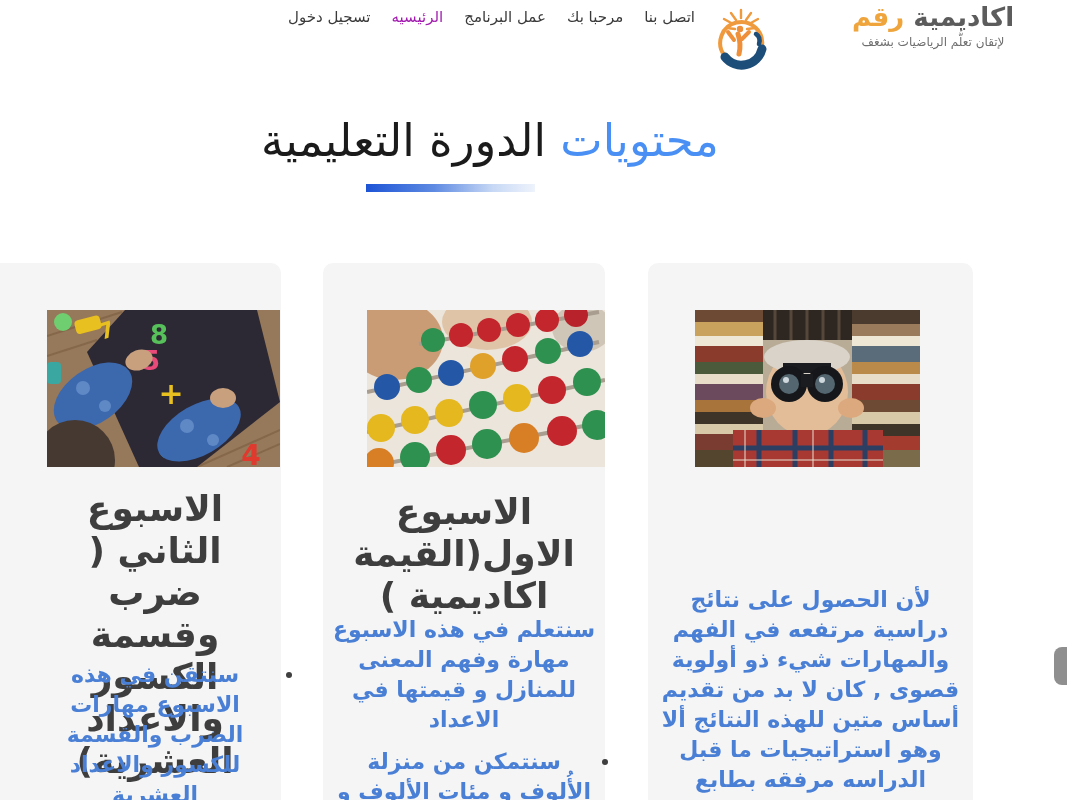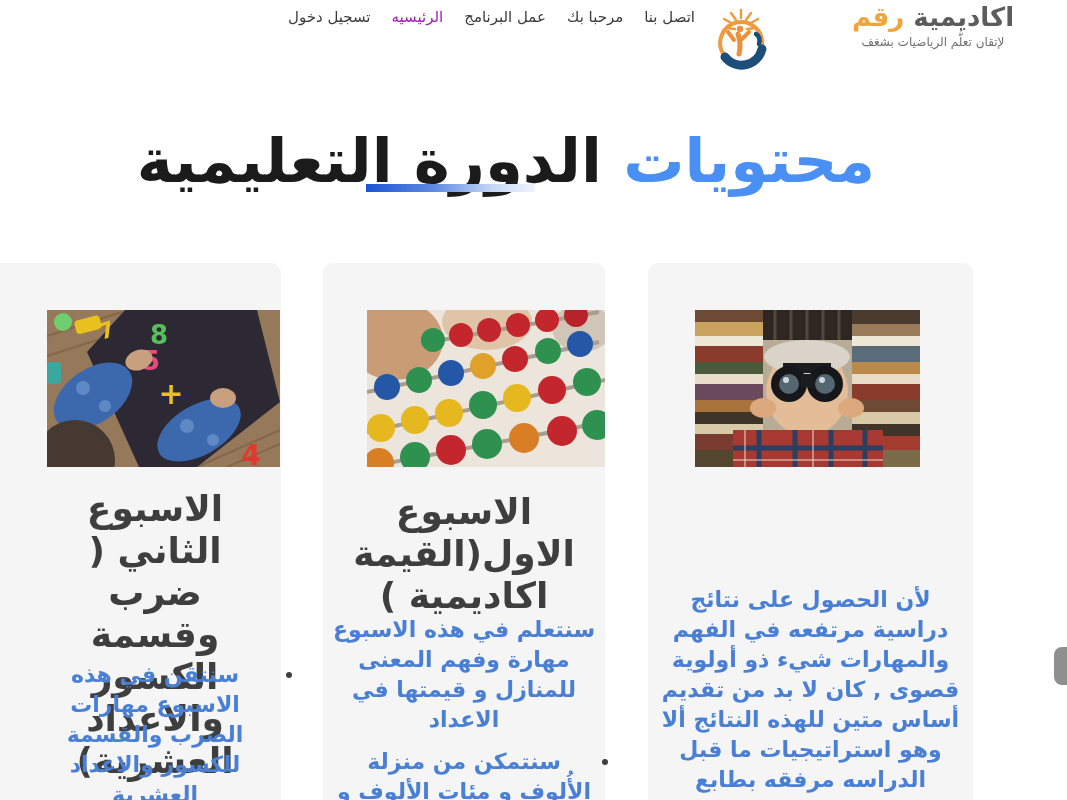--- a/index.html
+++ b/index.html
@@ -24,22 +24,22 @@
     font-size:15px;
   }
   .nav a {
     display:block; line-height:31px; color:#3a3a3a; text-decoration:none;
     font-weight:500; white-space:nowrap; cursor:pointer;
   }
   .nav a.active { color:#a21caf; }
 
   
   .hero-title {
-    position:absolute; top:84px; left:16px; width:980px;
-    text-align:center; font-size:61px; font-weight:700; color:#1b1b1b;
+    position:absolute; top:84px; left:0; width:980px;
+    text-align:center; font-size:45px; font-weight:400; color:#1b1b1b;
   }
   .hero-accent { color:#4a90f4; }
   .hero-bar {
     position:absolute; top:184px; left:366px; width:169px; height:8px;
     background:linear-gradient(to right, #1d54d6 0%, #5e8ae2 40%, #c7d8f5 75%, #eef3fc 100%);
   }
 
   
   .card { position:absolute; top:263px; height:600px; background:#f5f5f6; border-radius:10px; }
   .card-prep  { left:648px; width:325px; }

